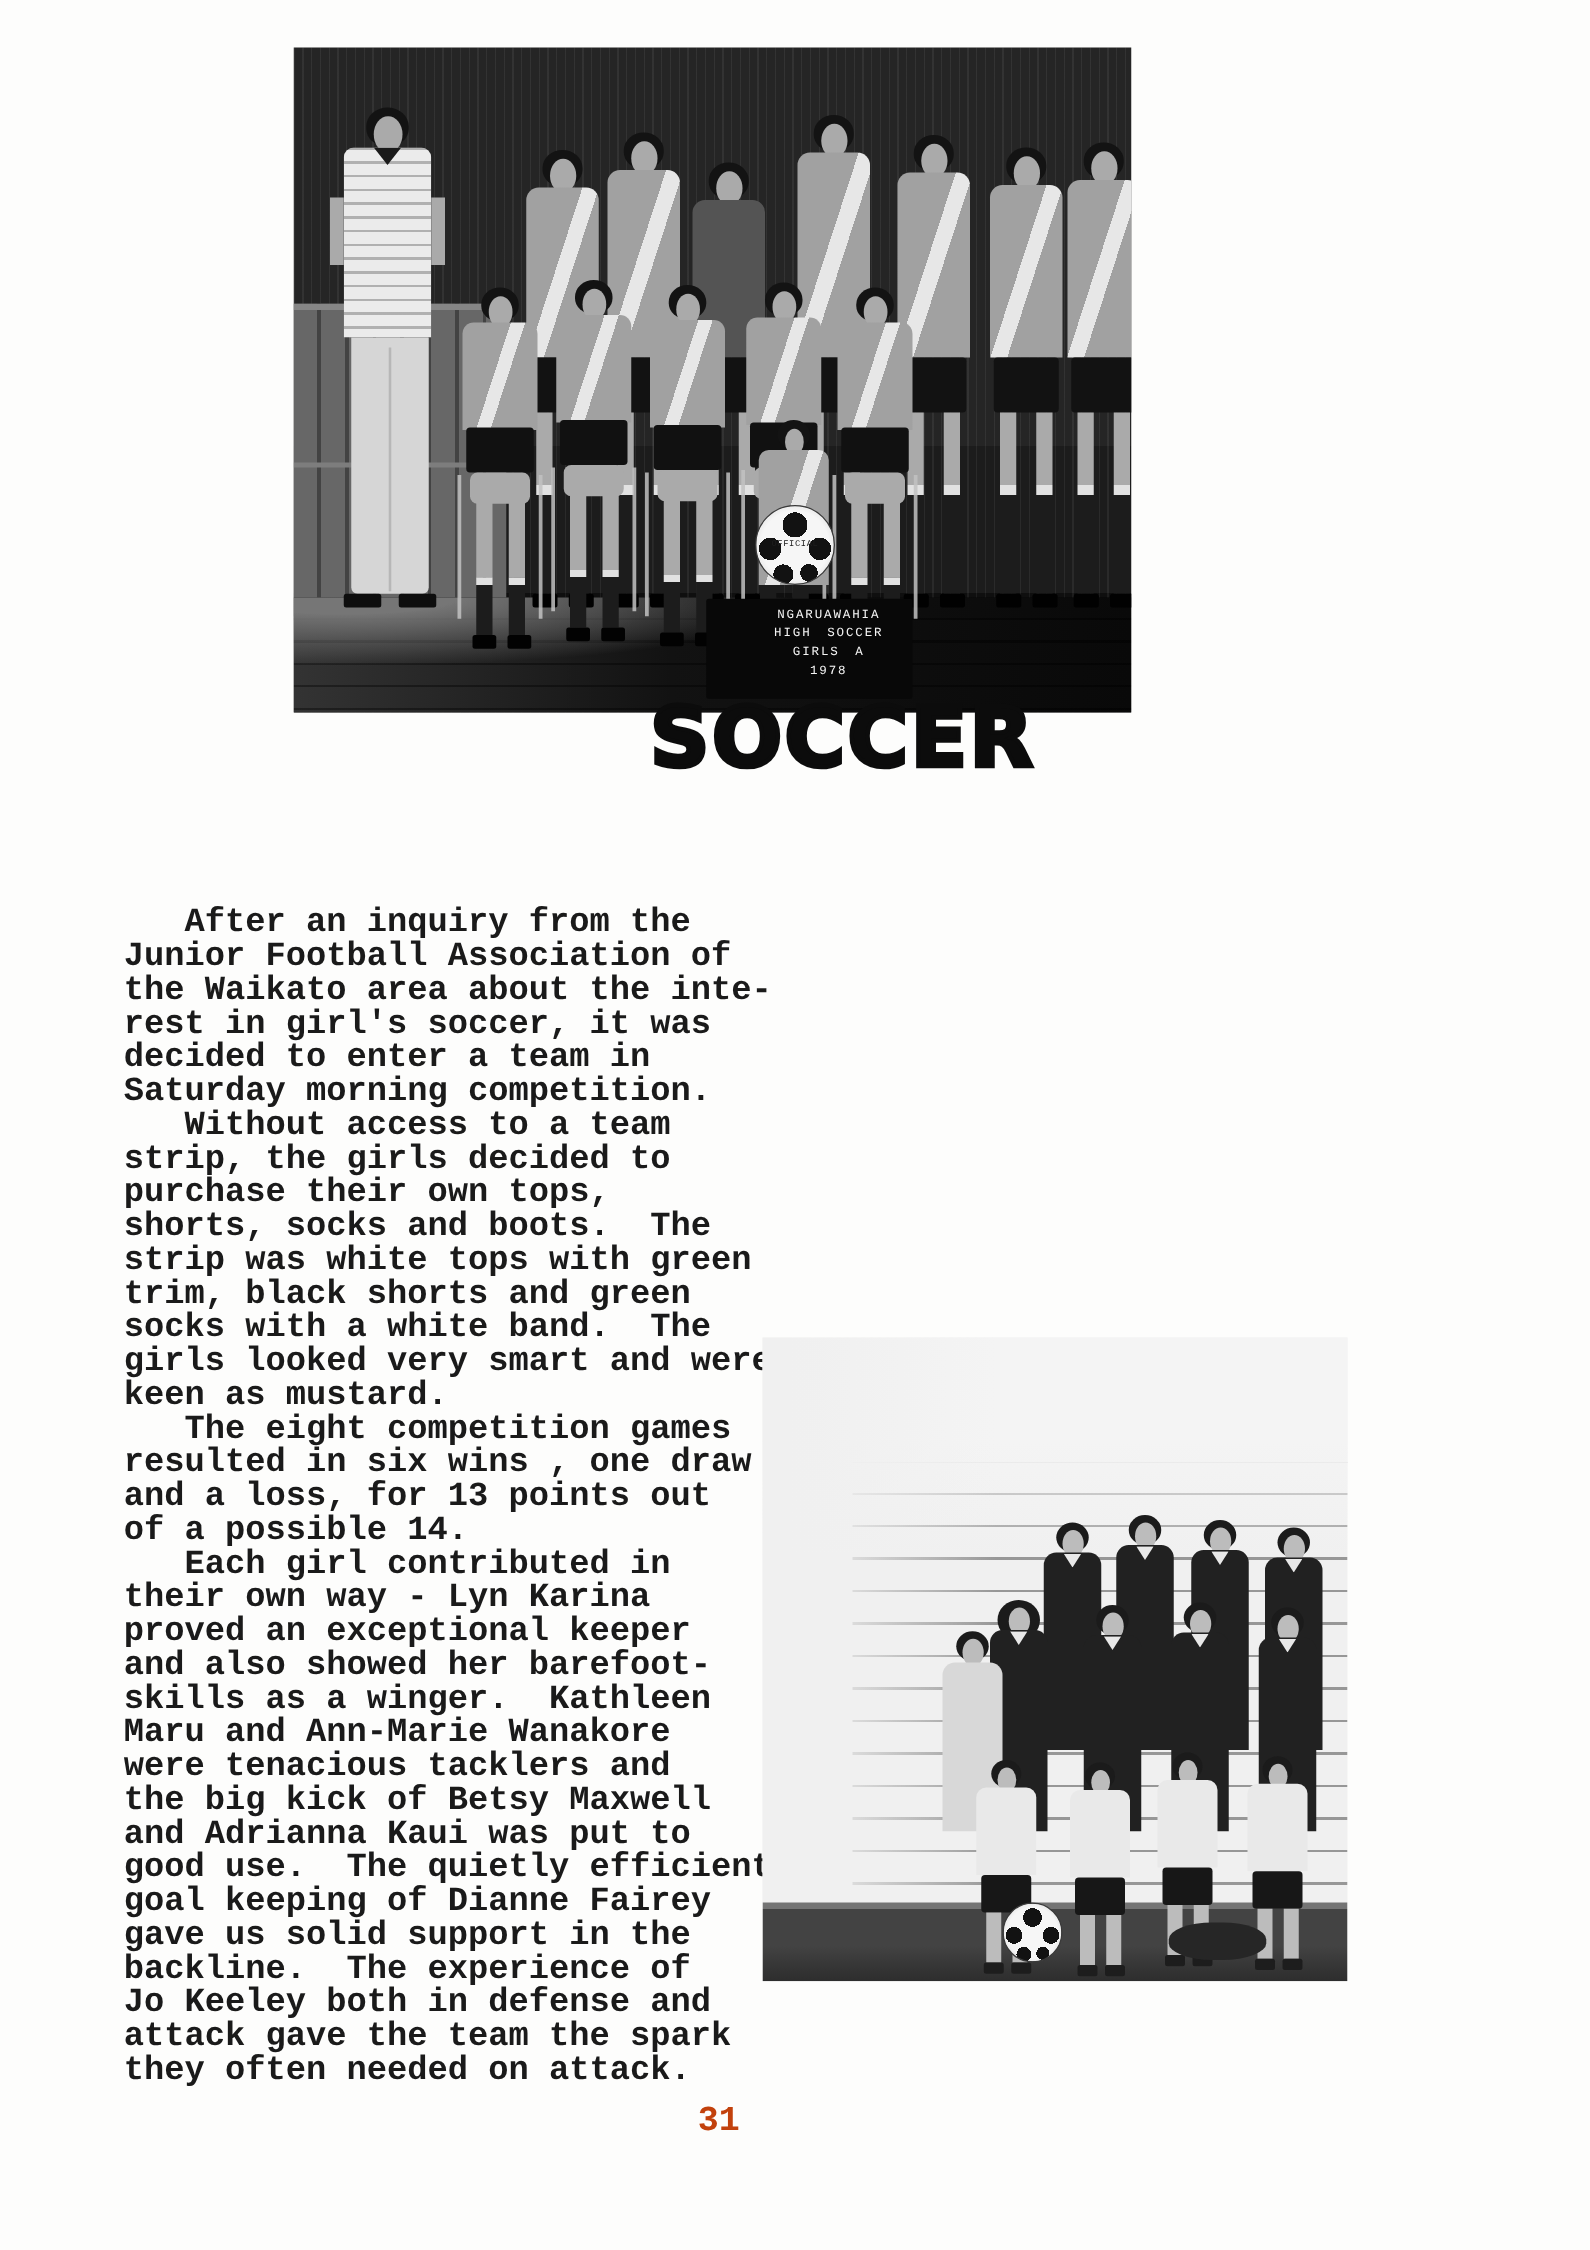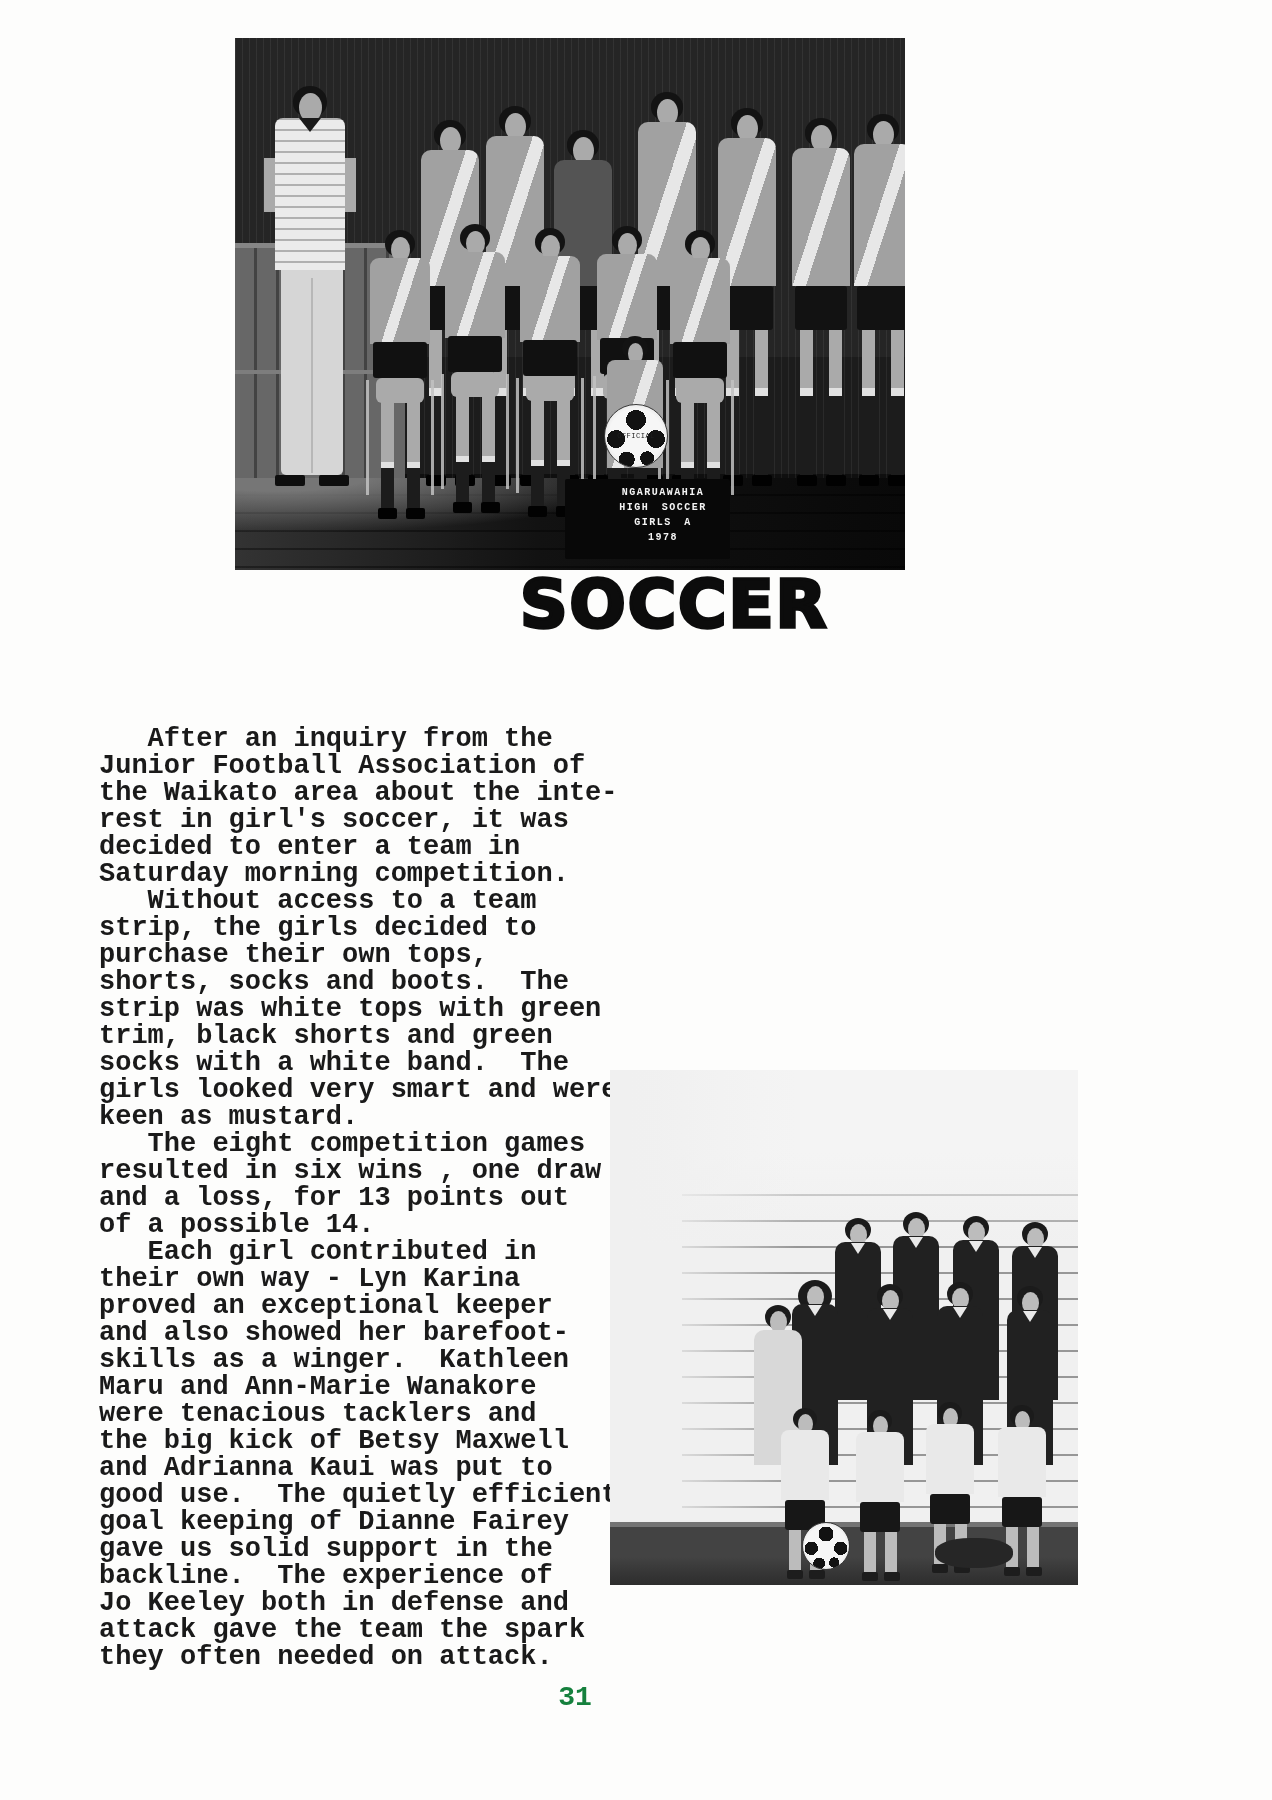--- a/index.html
+++ b/index.html
@@ -7,33 +7,33 @@
         font-family:"Liberation Mono","DejaVu Sans Mono",monospace;color:#161616;}
   .photo{position:absolute;overflow:hidden;filter:grayscale(1) contrast(1.03);}
   .photo-top{left:235px;top:38px;width:670px;height:532px;
      background:
        repeating-linear-gradient(90deg, rgba(255,255,255,.06) 0 1px, rgba(0,0,0,0) 1px 7px),
        linear-gradient(180deg,#282828 0 60%,#211f1a 60% 82%,#14120c 82%);}
   .photo-girls{left:610px;top:1070px;width:468px;height:515px;background:#efede8;}
   .art-layer{position:absolute;left:0;top:0;width:100%;height:100%;}
   .sign{position:absolute;left:330px;top:441px;width:165px;height:80px;background:#0b0b0b;
         border-radius:2px;z-index:6;text-align:center;padding-top:6px;box-sizing:border-box;}
-  .sign div{color:#f1f1ef;font-size:10px;line-height:15px;font-weight:bold;
+  .sign div{color:#f1f1ef;font-size:10px;line-height:15px;font-weight:normal;
         letter-spacing:1.5px;word-spacing:5px;font-family:"Liberation Mono","DejaVu Sans Mono",monospace;margin-left:31px;}
   .display-head{position:absolute;font-family:"DejaVu Sans","Liberation Sans",sans-serif;
         font-weight:bold;color:#0c0c0c;-webkit-text-stroke:3.5px #0c0c0c;white-space:nowrap;}
-  .soccer-title{left:520px;top:566px;width:300px;text-align:center;font-size:66px;letter-spacing:2px;}
+  .soccer-title{left:520px;top:552px;width:300px;text-align:center;font-size:66px;letter-spacing:2px;}
   .girls-heading{left:86px;top:658px;font-size:60px;letter-spacing:-1px;}
   pre.col{position:absolute;margin:0;font-family:"Liberation Mono","DejaVu Sans Mono",monospace;
         font-weight:700;font-size:27px;line-height:27px;color:#1a1a1a;white-space:pre;}
   .left-col{left:99px;top:726px;}
   .rc1{left:658px;top:733px;}
   .rc2{left:658px;top:913px;}
   .page-number{position:absolute;left:530px;top:1682px;width:90px;text-align:center;
-        font-weight:700;font-size:28px;color:#15803d;
+        font-weight:700;font-size:28px;color:#c2410c;
         font-family:"Liberation Mono","DejaVu Sans Mono",monospace;}
 </style>
 </head>
 <body>
 
 <div class="page">
 
   <div class="photo photo-top">
     <div class="art-layer" id="tpArt">
         <div style="position: absolute; left: 0px; top: 205px; width: 170px; height: 250px; background: repeating-linear-gradient(90deg, rgb(110, 103, 94) 0px, rgb(110, 103, 94) 19px, rgb(75, 68, 60) 19px, rgb(75, 68, 60) 22px);"></div>

